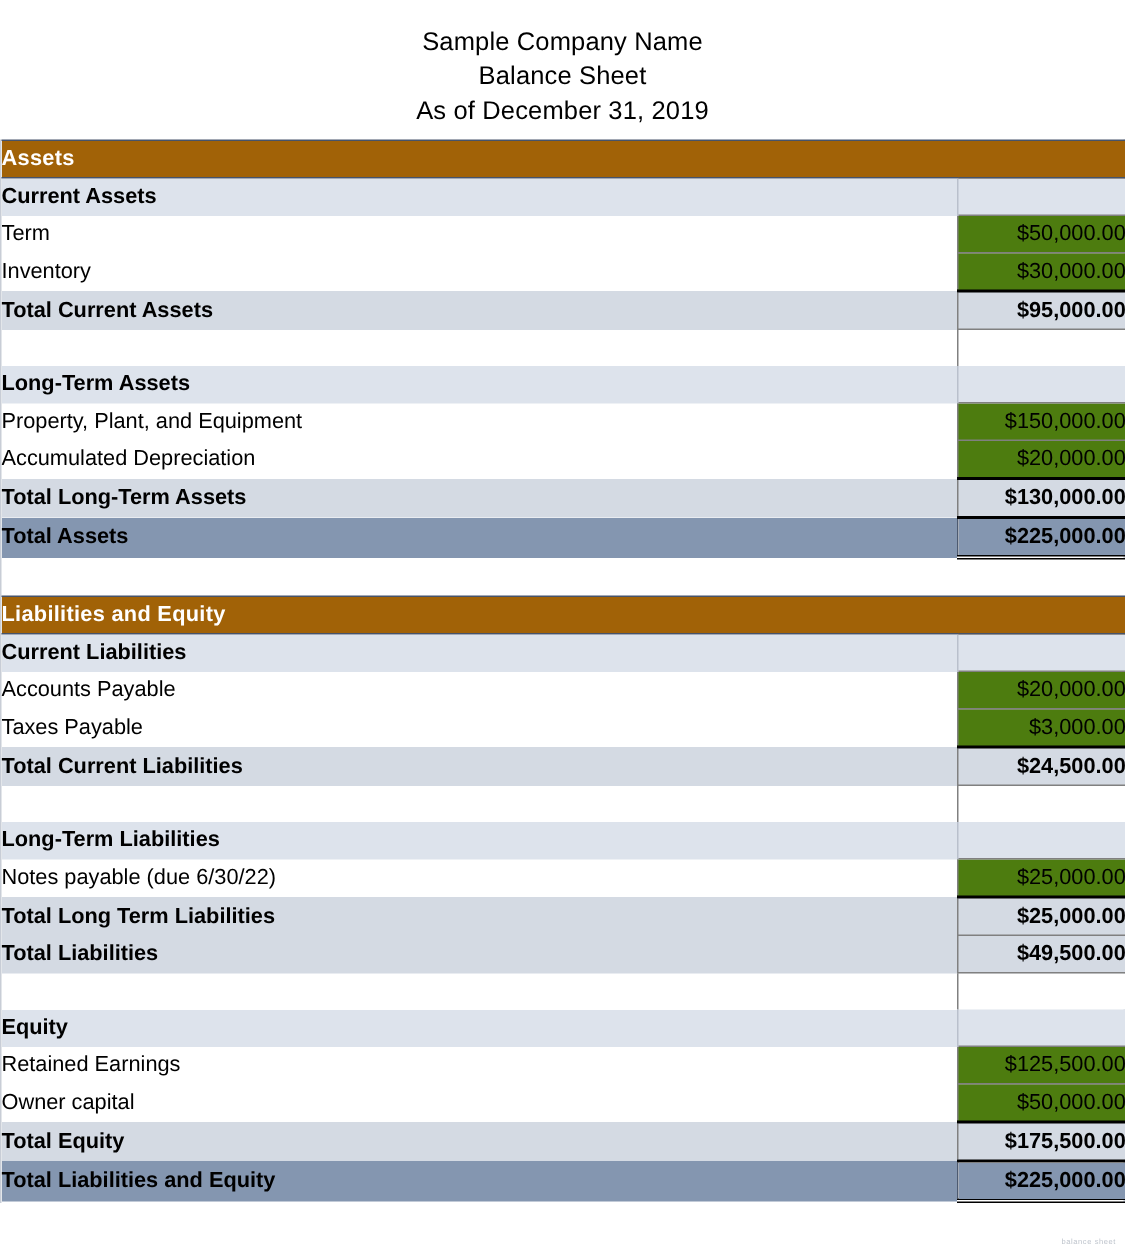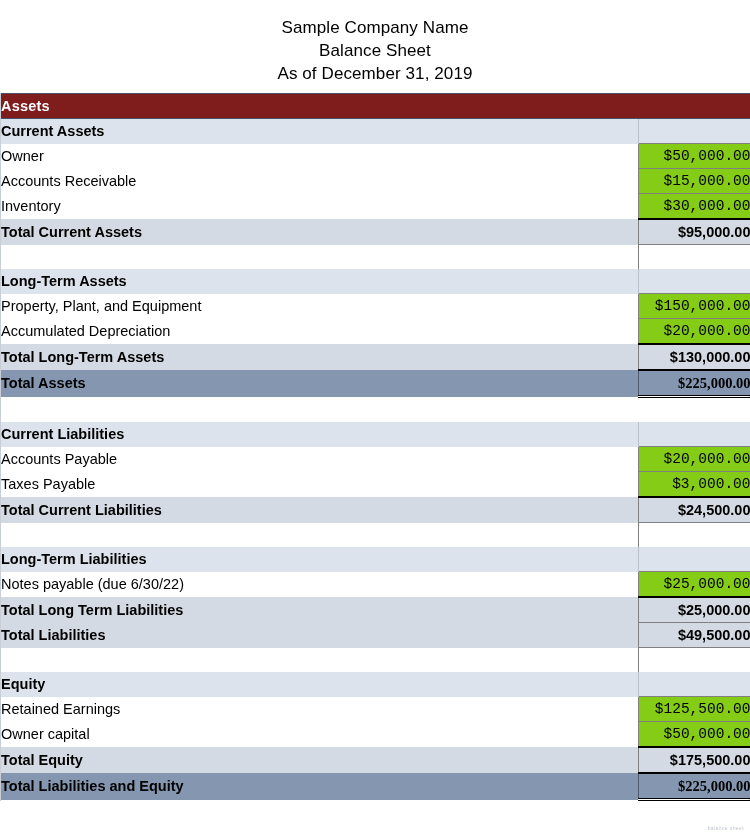--- a/index.html
+++ b/index.html
@@ -56,45 +56,44 @@
     overflow: hidden;
   }
   .val {
     padding-right: 6px;
     text-align: right;
     white-space: nowrap;
   }
 
   
   tr.section-head td {
-    background: #7f1d1d;
+    background: #a16207;
     color: #ffffff;
     font-weight: bold;
     border-top: 1px solid #46536b;
     border-bottom: 1px solid #46536b;
   }
   tr.section-head td.lbl { letter-spacing: 0.2px; }
 
   
   tr.group-head td {
     background: #dde3ec;
     font-weight: bold;
     margin-top: 46px;
   }
   tr.group-head td.val { border-left: 1px solid #b9c0cc; }
 
   
   tr.data-row td.lbl {
     background: #ffffff;
   }
   tr.data-row td.val {
-    background: #84cc16;
+    background: #4d7c0f;
     border: 1px solid #808080;
     border-top-width: 0;
-    font-family: Liberation Mono, monospace;
   }
   tr.data-row.first-of-group td.val { border-top-width: 1px; }
 
   
   tr.subtotal td {
     background: #d4dae3;
     font-weight: bold;
   }
   tr.subtotal td.val {
     border-top: 2px solid #000000;
@@ -109,21 +108,20 @@
     background: #8496b0;
     font-weight: bold;
     margin-left: 20px;
   }
   tr.grand-total td.val {
     border-top: 2px solid #000000;
     border-left: 1px solid #4d5a70;
     border-right: 1px solid #4d5a70;
     border-bottom: 3px double #000000;
     position: relative;
-    font-family: Liberation Serif, serif;
   }
 
   
   tr.spacer td.lbl { background: #ffffff; }
   tr.spacer td.val {
     background: #ffffff;
     border-left: 1px solid #808080;
     border-right: 1px solid #808080;
   }
   tr.spacer.plain td.val { border-left: 0; border-right: 0; }
@@ -161,26 +159,22 @@
     <tbody id="bs-body">
         <tr class="section-head">
           <td class="lbl">Assets</td>
           <td class="val"></td>
         </tr>
         <tr class="group-head">
           <td class="lbl">Current Assets</td>
           <td class="val"></td>
         </tr>
         <tr class="data-row first-of-group">
-          <td class="lbl">Owner</td>
+          <td class="lbl">Term</td>
           <td class="val">$50,000.00</td>
-        </tr>
-        <tr class="data-row">
-          <td class="lbl">Accounts Receivable</td>
-          <td class="val">$15,000.00</td>
         </tr>
         <tr class="data-row">
           <td class="lbl">Inventory</td>
           <td class="val">$30,000.00</td>
         </tr>
         <tr class="subtotal">
           <td class="lbl">Total Current Assets</td>
           <td class="val">$95,000.00</td>
         </tr>
         <tr class="spacer">
@@ -204,20 +198,24 @@
           <td class="val">$130,000.00</td>
         </tr>
         <tr class="grand-total">
           <td class="lbl">Total Assets</td>
           <td class="val">$225,000.00</td>
         </tr>
         <tr class="spacer plain">
           <td class="lbl"></td>
           <td class="val"></td>
         </tr>
+        <tr class="section-head">
+          <td class="lbl">Liabilities and Equity</td>
+          <td class="val"></td>
+        </tr>
         <tr class="group-head">
           <td class="lbl">Current Liabilities</td>
           <td class="val"></td>
         </tr>
         <tr class="data-row first-of-group">
           <td class="lbl">Accounts Payable</td>
           <td class="val">$20,000.00</td>
         </tr>
         <tr class="data-row">
           <td class="lbl">Taxes Payable</td>

